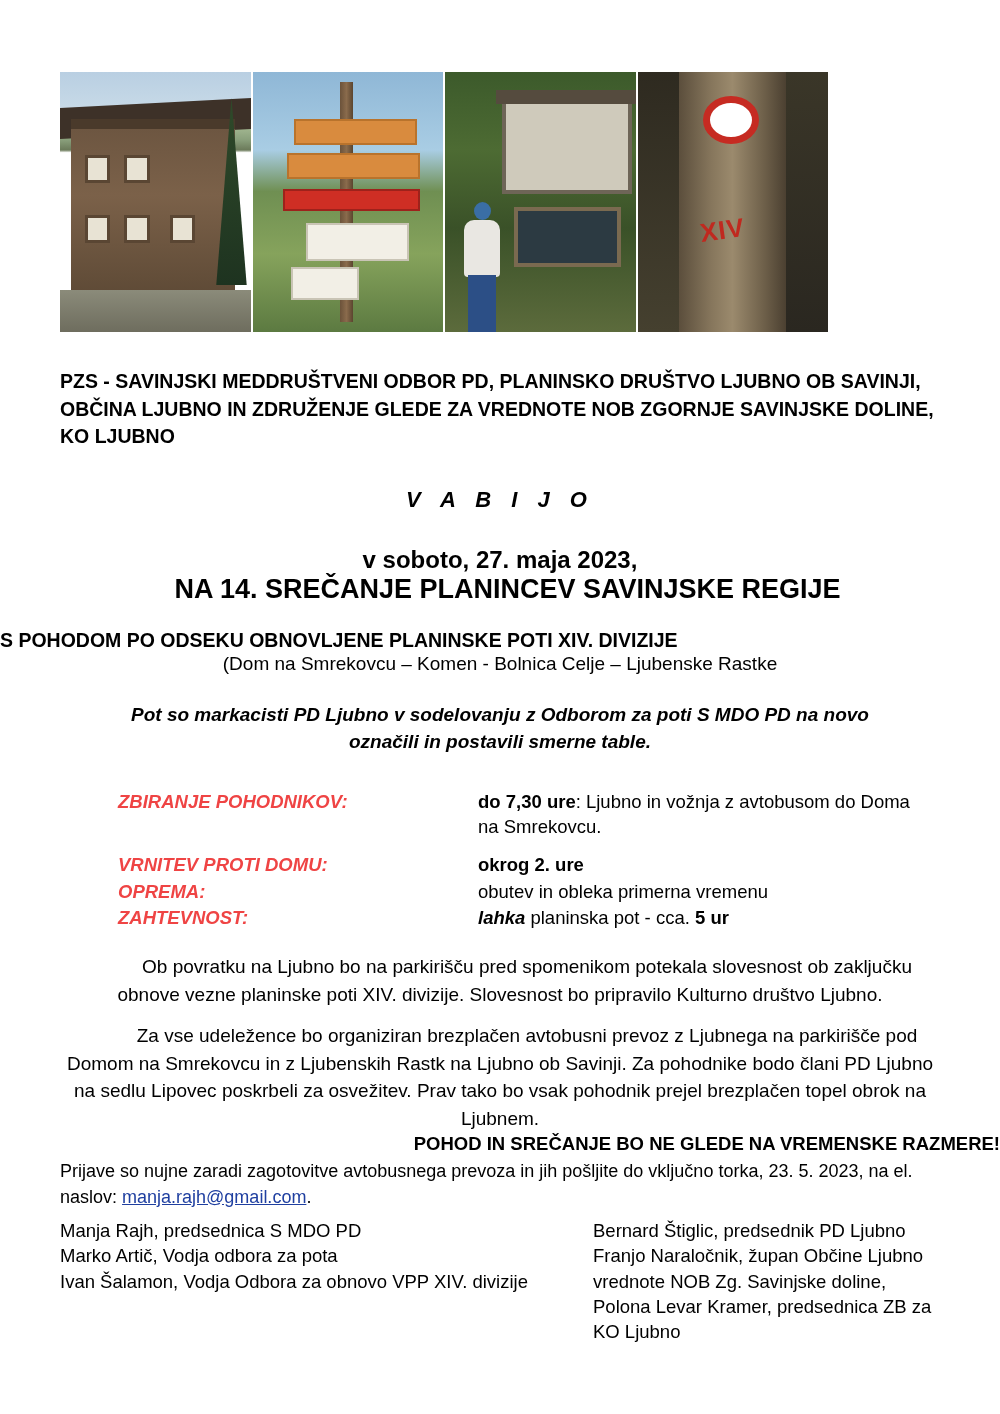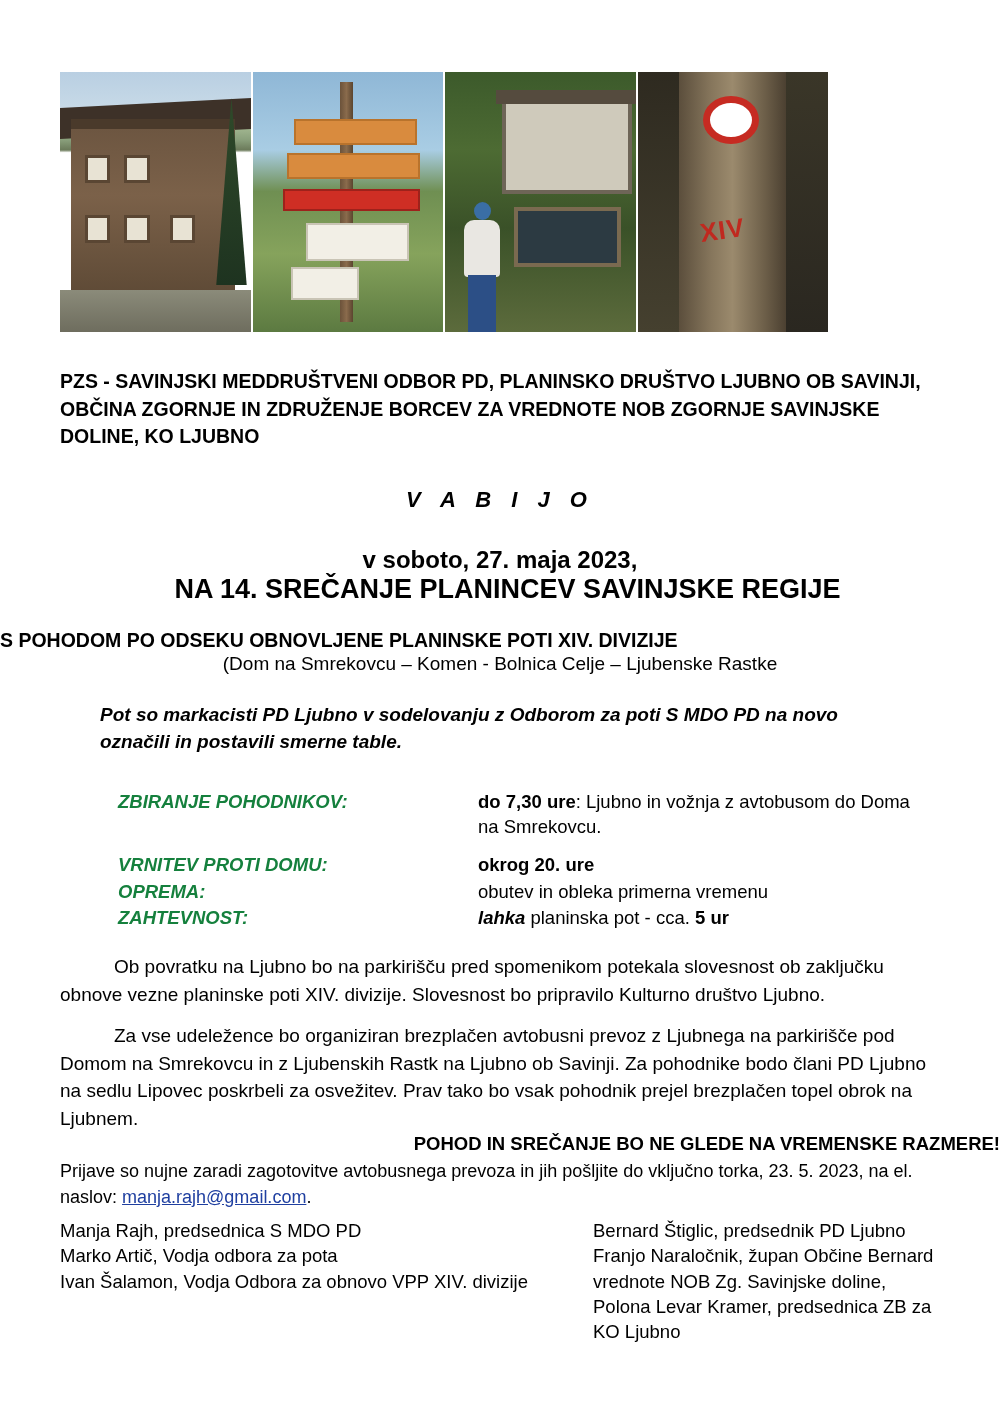--- a/index.html
+++ b/index.html
@@ -264,21 +264,21 @@
     left: 0; right: 0;
     top: 653px;
     text-align: center;
     font-size: 19px;
   }
   .marker-note {
     position: absolute;
     left: 100px;
     right: 100px;
     top: 702px;
-    text-align: left;
+    text-align: center;
     font-size: 19px;
     font-weight: bold;
     font-style: italic;
     line-height: 1.42;
   }
 
   
   .details {
     position: absolute;
     left: 118px;
@@ -291,34 +291,34 @@
   .details td {
     vertical-align: top;
     padding: 0 0 2px 0;
     font-size: 18.5px;
     line-height: 1.33;
   }
   .det-label {
     width: 360px;
     font-weight: bold;
     font-style: italic;
-    color: #15803d;
+    color: #ef4444;
     white-space: nowrap;
   }
   .det-val b { font-weight: bold; }
   .det-val i { font-style: italic; font-weight: bold; }
   .row-gap td { padding-bottom: 14px; }
 
   .para {
     position: absolute;
     left: 60px;
     width: 880px;
     font-size: 19px;
     line-height: 1.45;
-    text-align: left;
+    text-align: center;
   }
   .para.p1 { top: 953px; }
   .para.p2 { top: 1022px; }
   .indent { display: inline-block; width: 54px; }
 
   .bold-center {
     position: absolute;
     left: 0; right: 0;
     top: 1133px;
     text-align: right;
@@ -391,39 +391,39 @@
 
     <div class="photo photo-mark">
       <div class="forest-dark"></div>
       <div class="forest-dark-r"></div>
       <div class="trunk"></div>
       <div class="mark-dot"></div>
       <div class="mark-text">XIV</div>
     </div>
   </div>
 
-  <div class="org-head">PZS - SAVINJSKI  MEDDRUŠTVENI  ODBOR  PD, PLANINSKO DRUŠTVO LJUBNO OB SAVINJI, OBČINA ZGORNJE IN ZDRUŽENJE BORCEV ZA VREDNOTE NOB ZGORNJE SAVINJSKE DOLINE, KO LJUBNO</div>
+  <div class="org-head">PZS - SAVINJSKI  MEDDRUŠTVENI  ODBOR  PD, PLANINSKO DRUŠTVO LJUBNO OB SAVINJI, OBČINA LJUBNO IN ZDRUŽENJE GLEDE ZA VREDNOTE NOB ZGORNJE SAVINJSKE DOLINE, KO LJUBNO</div>
 
   <div class="vabijo">V A B I J O</div>
   <div class="date-line">v soboto,  27. maja 2023,</div>
   <div class="title-line">NA 14. SREČANJE PLANINCEV SAVINJSKE REGIJE</div>
   <div class="subtitle-line">S POHODOM PO ODSEKU OBNOVLJENE PLANINSKE POTI XIV. DIVIZIJE</div>
   <div class="route-line">(Dom na Smrekovcu – Komen - Bolnica Celje – Ljubenske Rastke</div>
   <div class="marker-note">Pot so markacisti PD  Ljubno v sodelovanju z  Odborom  za poti S MDO PD na novo označili in postavili smerne table.</div>
 
   <div class="details">
     <table>
       <tbody>
           <tr class="row-gap">
         <td class="det-label">ZBIRANJE POHODNIKOV:</td>
         <td class="det-val"><b>do  7,30  ure</b><span>: Ljubno in vožnja z avtobusom do Doma na Smrekovcu.</span></td>
       </tr>
       <tr>
         <td class="det-label">VRNITEV PROTI DOMU:</td>
-        <td class="det-val"><b>okrog 20. ure</b></td>
+        <td class="det-val"><b>okrog 2. ure</b></td>
       </tr>
       <tr>
         <td class="det-label">OPREMA:</td>
         <td class="det-val">obutev in obleka primerna vremenu</td>
       </tr>
       <tr>
         <td class="det-label">ZAHTEVNOST:</td>
         <td class="det-val"><i>lahka</i><span> planinska pot - cca. </span><b>5 ur</b></td>
       </tr>
     </tbody>
@@ -443,20 +443,20 @@
   </div>
 
   <div class="signatures">
     <div class="sig-col-left">
       <div>Manja Rajh, predsednica S MDO PD</div>
       <div>Marko Artič, Vodja odbora za pota</div>
       <div>Ivan Šalamon, Vodja Odbora za  obnovo VPP XIV. divizije</div>
     </div>
     <div class="sig-col-right">
       <div>Bernard Štiglic, predsednik PD Ljubno</div>
-      <div>Franjo Naraločnik, župan Občine Bernard</div>
+      <div>Franjo Naraločnik, župan Občine Ljubno</div>
       <div>vrednote NOB Zg. Savinjske doline,</div>
       <div>Polona Levar Kramer, predsednica ZB za</div>
       <div>KO Ljubno</div>
     </div>
   </div>
 
 </div>
 
 </body></html>

